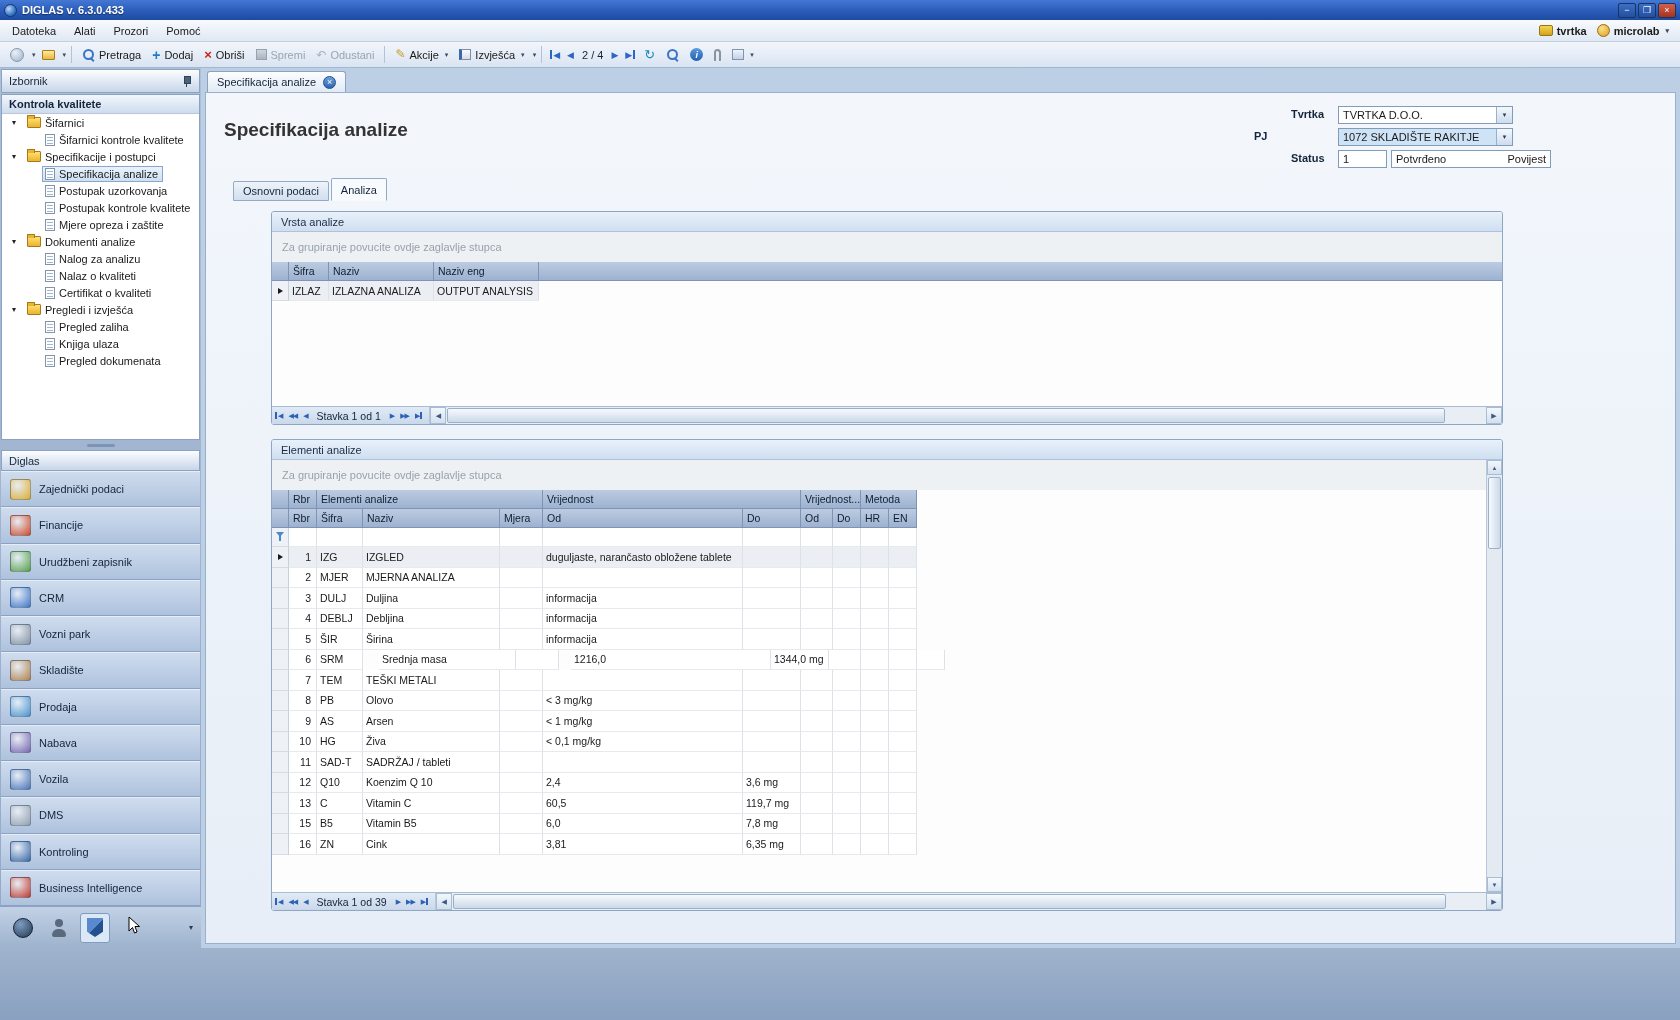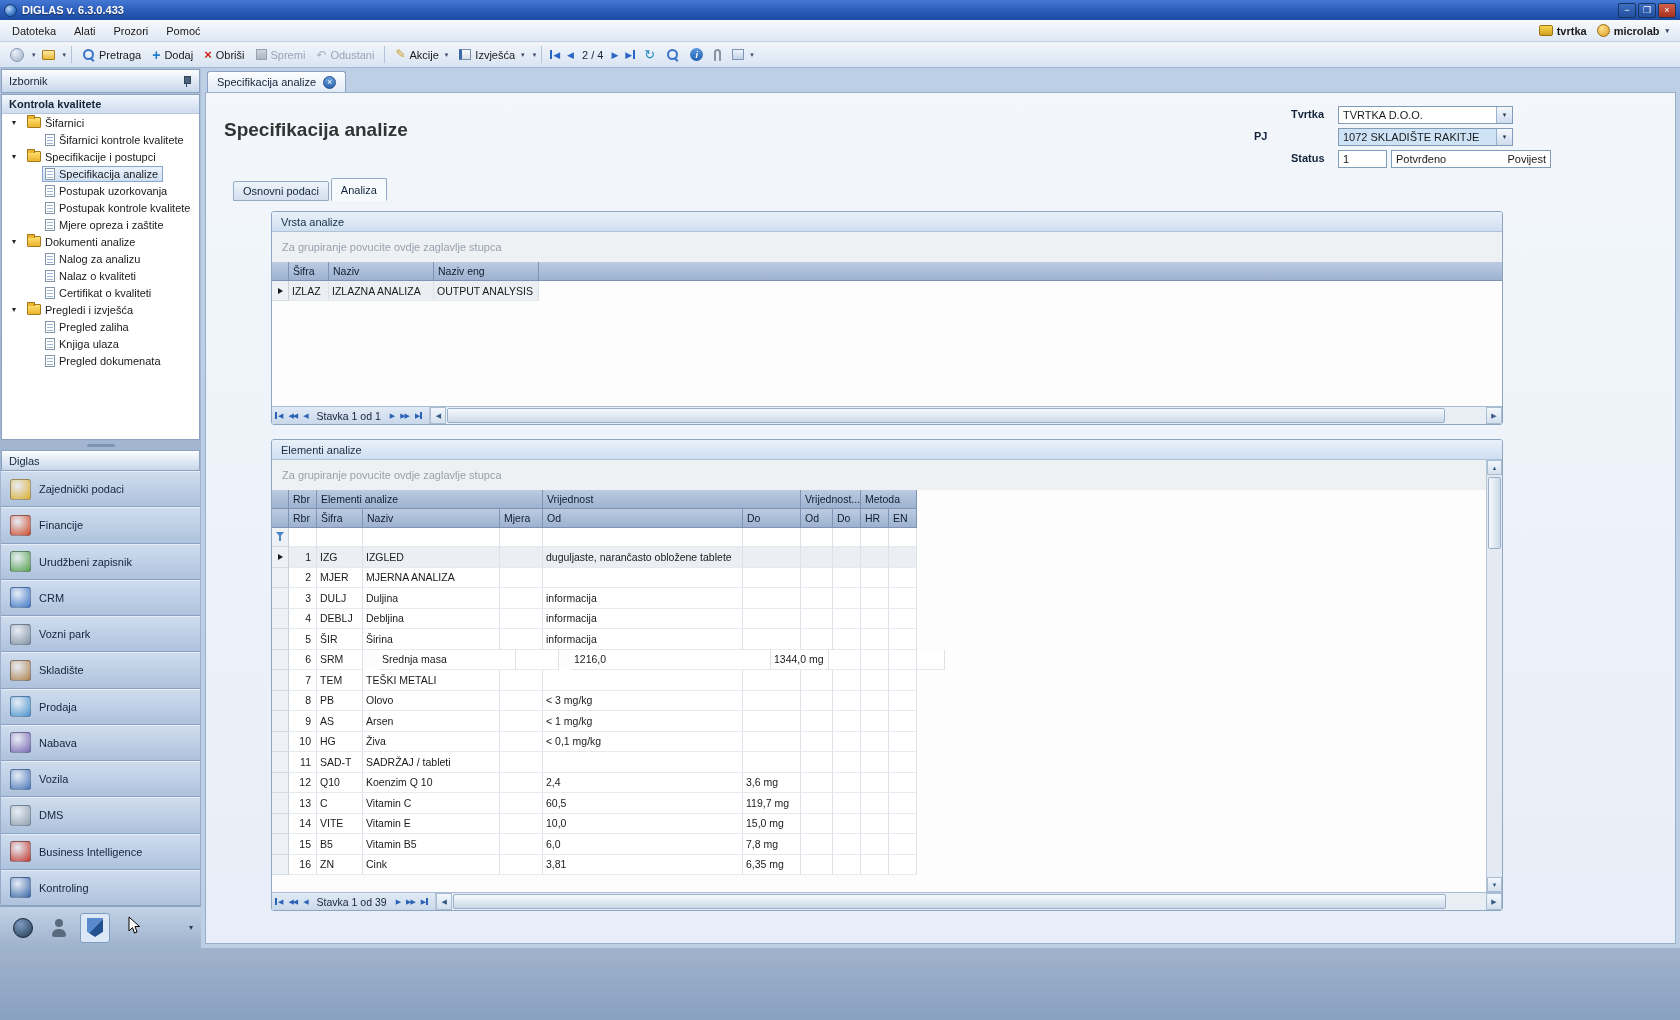--- a/index.html
+++ b/index.html
@@ -382,26 +382,26 @@
       </div>
       <div class="module-btn">
         <span class="mico" style="background: radial-gradient(circle at 35% 30%, rgba(255, 255, 255, 0.6), rgb(74, 118, 184));"></span>
         <span class="mlabel">Vozila</span>
       </div>
       <div class="module-btn">
         <span class="mico" style="background: radial-gradient(circle at 35% 30%, rgba(255, 255, 255, 0.6), rgb(147, 160, 174));"></span>
         <span class="mlabel">DMS</span>
       </div>
       <div class="module-btn">
+        <span class="mico" style="background: radial-gradient(circle at 35% 30%, rgba(255, 255, 255, 0.6), rgb(58, 104, 168));"></span>
+        <span class="mlabel">Kontroling</span>
+      </div>
+      <div class="module-btn">
         <span class="mico" style="background: radial-gradient(circle at 35% 30%, rgba(255, 255, 255, 0.6), rgb(194, 59, 46));"></span>
         <span class="mlabel">Business Intelligence</span>
-      </div>
-      <div class="module-btn">
-        <span class="mico" style="background: radial-gradient(circle at 35% 30%, rgba(255, 255, 255, 0.6), rgb(58, 104, 168));"></span>
-        <span class="mlabel">Kontroling</span>
       </div>
     </div>
   <div class="side-footer">
     <span class="fbtn">
         <span class="fico-globe"></span>
       </span>
     <span class="fbtn">
         <span class="fico-user"></span>
       </span>
     <span class="fbtn pressed">
@@ -714,33 +714,20 @@
                 <span class="gcell" style="width: 43px;"></span>
                 <span class="gcell" style="width: 200px;">60,5</span>
                 <span class="gcell" style="width: 58px;">119,7 mg</span>
                 <span class="gcell" style="width: 32px;"></span>
                 <span class="gcell" style="width: 28px;"></span>
                 <span class="gcell" style="width: 28px;"></span>
                 <span class="gcell" style="width: 28px;"></span>
               </div>
               <div class="grow erow">
                 <span class="gsel"></span>
-                <span class="gcell num" style="width: 28px;">14</span>
-                <span class="gcell" style="width: 46px;">VITE</span>
-                <span class="gcell" style="width: 137px;">Vitamin E</span>
-                <span class="gcell" style="width: 43px;"></span>
-                <span class="gcell" style="width: 200px;">10,0</span>
-                <span class="gcell" style="width: 58px;">15,0 mg</span>
-                <span class="gcell" style="width: 32px;"></span>
-                <span class="gcell" style="width: 28px;"></span>
-                <span class="gcell" style="width: 28px;"></span>
-                <span class="gcell" style="width: 28px;"></span>
-              </div>
-              <div class="grow erow">
-                <span class="gsel"></span>
                 <span class="gcell num" style="width: 28px;">15</span>
                 <span class="gcell" style="width: 46px;">B5</span>
                 <span class="gcell" style="width: 137px;">Vitamin B5</span>
                 <span class="gcell" style="width: 43px;"></span>
                 <span class="gcell" style="width: 200px;">6,0</span>
                 <span class="gcell" style="width: 58px;">7,8 mg</span>
                 <span class="gcell" style="width: 32px;"></span>
                 <span class="gcell" style="width: 28px;"></span>
                 <span class="gcell" style="width: 28px;"></span>
                 <span class="gcell" style="width: 28px;"></span>

